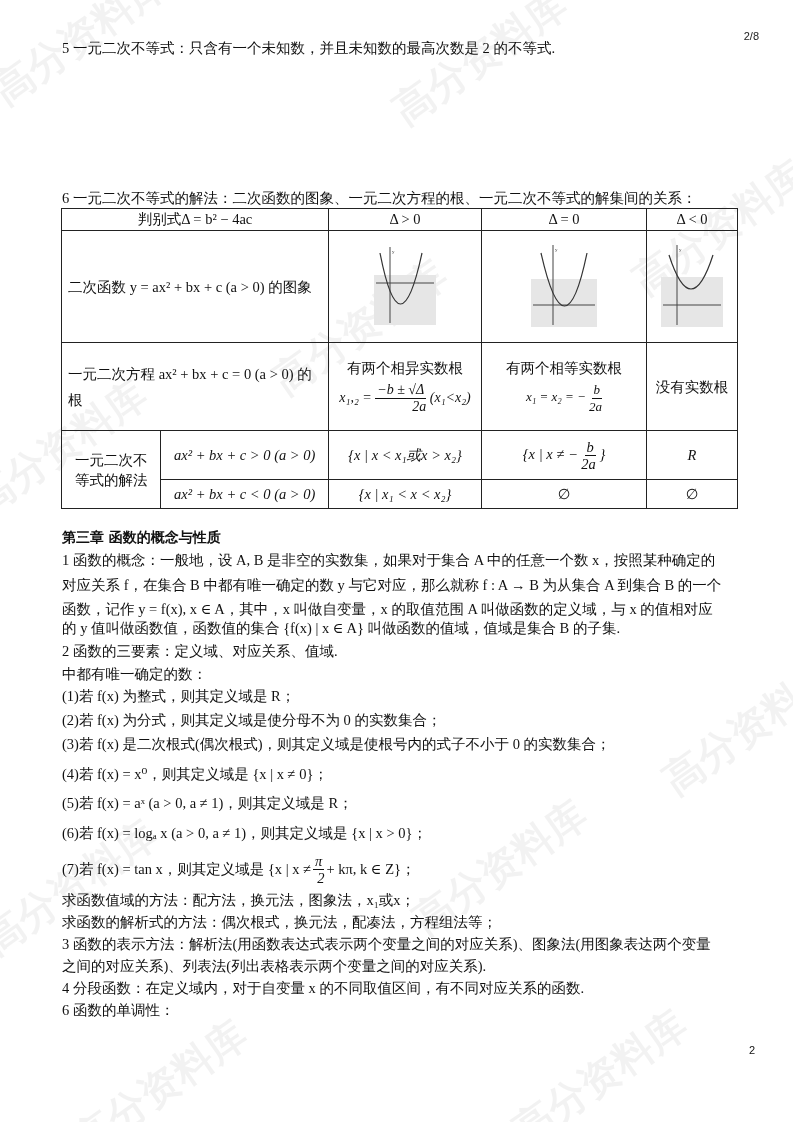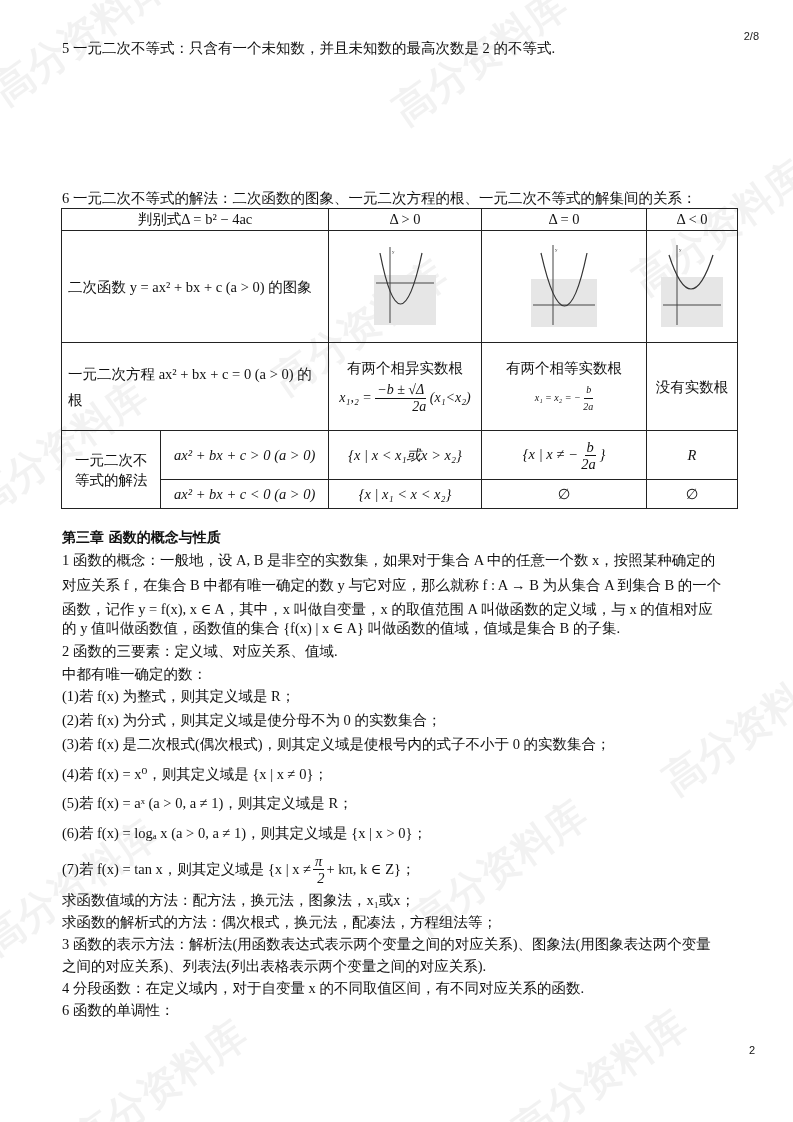--- a/index.html
+++ b/index.html
@@ -89,21 +89,21 @@
         <span class="i">x₁,₂ =</span>
         <span class="frac">
           <span class="num i">−b ± √Δ</span>
           <span class="i">2a</span>
         </span>
         <span class="i">(x₁&lt;x₂)</span>
       </div>
     </td>
     <td>
       <div>有两个相等实数根</div>
-      <div style="font-size:10px;margin-top:4px;">
+      <div style="font-size:13px;margin-top:4px;">
         <span class="i">x₁ = x₂ = −</span>
         <span class="frac">
           <span class="num i">b</span>
           <span class="i">2a</span>
         </span>
       </div>
     </td>
     <td style="line-height:20px;">没有实数根</td>
   </tr>
   <tr style="height:49px;">

